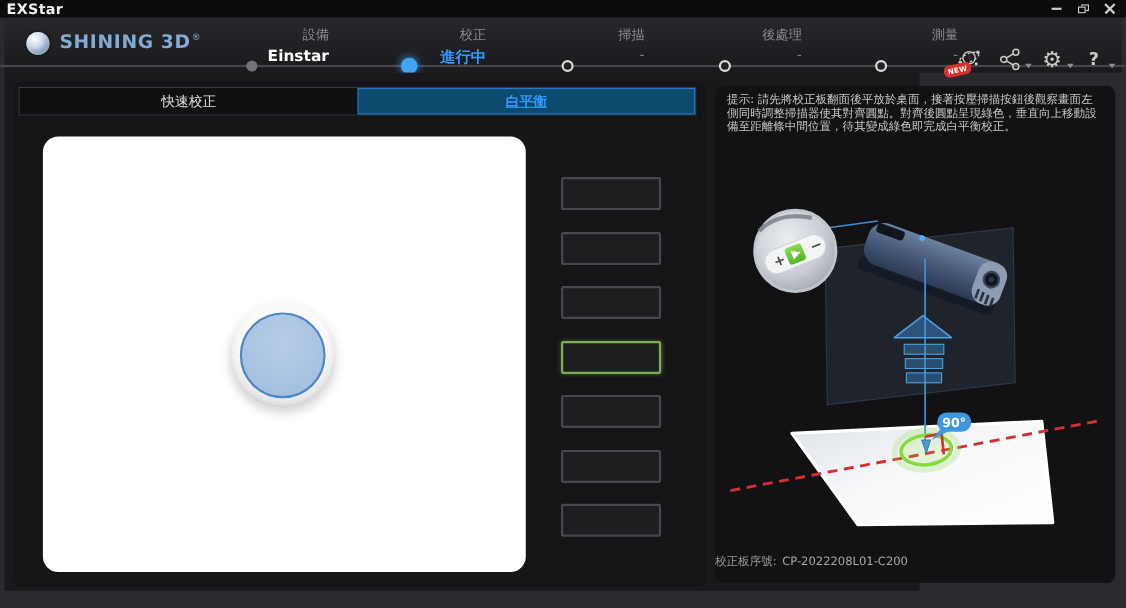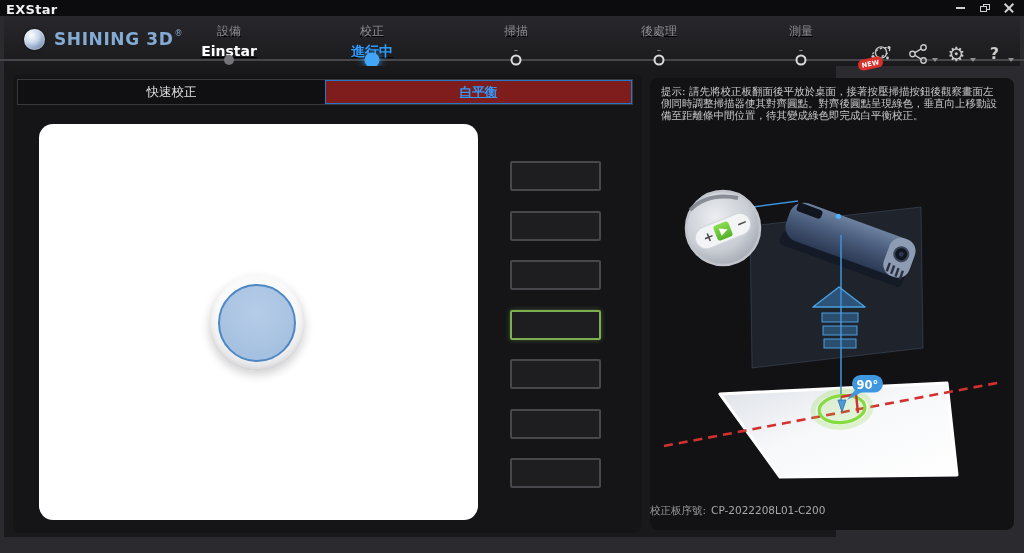--- a/index.html
+++ b/index.html
@@ -24,21 +24,21 @@
   
   .navbar{position:absolute;left:4px;top:16px;width:1016px;height:50px;
     background:linear-gradient(#28282c,#1a1a1d);}
   .progress-line{position:absolute;left:-4px;right:-4px;top:43px;height:2px;background:#47474b;}
   .brand{position:absolute;left:20px;top:11px;display:flex;align-items:flex-start;justify-content:center;}
   .globe{width:21px;height:21px;border-radius:50%;margin-top:2px;
     background:radial-gradient(circle at 35% 30%,#ffffff,#c9d8ea 38%,#7b93b7 72%,#41587c);
     box-shadow:0 0 3px rgba(0,0,0,.6), inset 0 0 3px rgba(255,255,255,.7);}
   .brand-text{font-size:17px;font-weight:bold;color:#84abd3;letter-spacing:.6px;margin-left:9px;line-height:25px;}
   .brand-reg{font-size:8px;color:#84abd3;margin-left:1px;line-height:14px;}
-  .step{position:absolute;top:7px;width:140px;transform:translateX(-50%);text-align:center;cursor:default;text-decoration:underline;}
+  .step{position:absolute;top:7px;width:140px;transform:translateX(-50%);text-align:right;cursor:default;}
   .step-label{font-size:12px;color:#8b8b90;}
   .step-value{margin-top:3px;font-size:14px;font-weight:bold;color:#ffffff;}
   .step.active .step-value{color:#2f9bff;}
   .step.pending .step-value{color:#8b8b90;font-weight:normal;font-size:12px;}
   .s1{left:225px;} .s2{left:368px;} .s3{left:512px;} .s4{left:655px;} .s5{left:797px;}
   .dot{position:absolute;top:44px;border-radius:50%;transform:translate(-50%,-50%);}
   .dot.done{width:10px;height:10px;background:#737378;}
   .dot.active{width:15px;height:15px;background:#42a5f5;box-shadow:0 0 8px rgba(66,165,245,.9);}
   .dot.pending{width:7px;height:7px;background:#222226;border:2.5px solid #dcdcdc;}
   .icon-cluster{position:absolute;right:12px;top:24px;display:flex;align-items:center;gap:11px;}
@@ -49,21 +49,21 @@
     font-size:6.5px;font-weight:bold;padding:1.5px 3.5px;border-radius:5px;transform:rotate(-12deg);letter-spacing:.3px;}
   .glyph-gear{font-size:20px;line-height:20px;}
   .glyph-help{font-size:16px;font-weight:bold;}
   
   .content{position:absolute;left:4px;top:66px;width:832px;height:471px;background:#19191b;}
   .left-inner{position:absolute;left:9px;top:8px;width:629px;height:459px;background:#151518;border-radius:8px;}
   .tabbar{position:absolute;left:4px;top:5px;width:616px;height:26px;display:flex;
     border:1px solid #39393d;box-sizing:border-box;}
   .tab{flex:1;display:flex;align-items:center;justify-content:center;
     font-size:12.5px;color:#e2e2e2;background:#101013;cursor:pointer;}
-  .tab.active{background:#7f1d1d;color:#2f9bff;font-weight:bold;
+  .tab.active{background:#0c4a6e;color:#2f9bff;font-weight:bold;
     outline:1px solid #2677cc;outline-offset:-1px;text-decoration:underline;}
   .white-panel{position:absolute;left:26px;top:50px;width:439px;height:396px;background:#ffffff;border-radius:14px;}
   .disc-outer{position:absolute;left:170px;top:151px;width:96px;height:96px;border-radius:50%;
     background:radial-gradient(circle at 50% 40%,#fafafa 52%,#e4e4e6 72%,#cfcfd2 100%);
     box-shadow:0 4px 10px rgba(0,0,0,.18), inset 0 -2px 4px rgba(0,0,0,.08);}
   .disc-inner{position:absolute;left:9px;top:9px;width:78px;height:78px;border-radius:50%;box-sizing:border-box;
     background:radial-gradient(circle at 50% 35%,#b6cde8,#9fbcdd);border:2px solid #4e88c4;}
   .slots{position:absolute;left:497px;top:87px;}
   .slot{width:87px;height:26px;border:2px solid #47474c;background:#1e1e21;border-radius:2px;margin-bottom:19.5px;}
   .slot.active{border-color:#7cae52;box-shadow:0 0 5px rgba(124,174,82,.45);}

